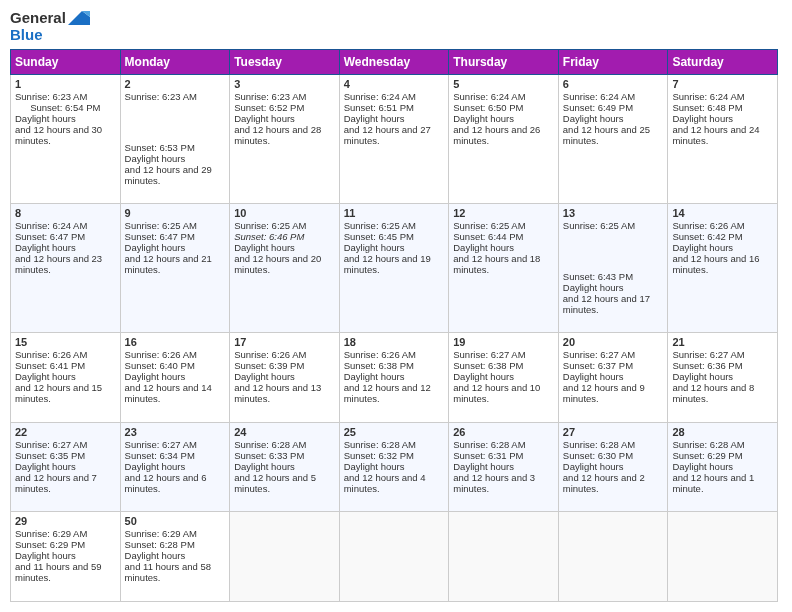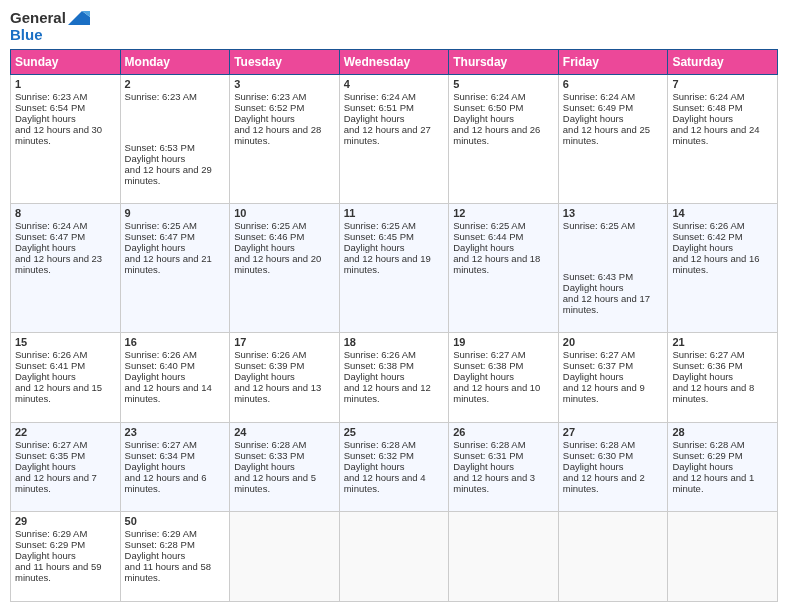--- a/index.html
+++ b/index.html
@@ -41,21 +41,21 @@
       font-size: 14px;
       color: #555;
     }
     .calendar-table {
       width: 100%;
       border-collapse: collapse;
       flex: 1;
       table-layout: fixed;
     }
     .calendar-table thead tr th {
-      background-color: #ec4899;
+      background-color: #a21caf;
       color: #fff;
       font-size: 12px;
       font-weight: bold;
       padding: 5px 4px;
       text-align: left;
       border: 1px solid #1a5494;
     }
     .calendar-table tbody tr td {
       border: 1px solid #ccc;
       vertical-align: top;
@@ -107,21 +107,21 @@
           <th>Thursday</th>
           <th>Friday</th>
           <th>Saturday</th>
         </tr>
     </thead>
     <tbody id="calendar-body">
         <tr>
           <td>
         <span class="day-num">1</span>
         <span style="display:block;">Sunrise: 6:23 AM</span>
-        <span style="display:block;">Sunset: 6:54 PM</span>
+        <span style="display:block;text-align:center;">Sunset: 6:54 PM</span>
         <span style="display:block;">Daylight hours</span>
         <span style="display:block;">and 12 hours and 30 minutes.</span>
       </td>
           <td>
         <span class="day-num">2</span>
         <span style="display:block;">Sunrise: 6:23 AM</span>
         <span style="display:block;margin-top:40px;">Sunset: 6:53 PM</span>
         <span style="display:block;">Daylight hours</span>
         <span style="display:block;">and 12 hours and 29 minutes.</span>
       </td>
@@ -172,21 +172,21 @@
           <td>
         <span class="day-num">9</span>
         <span style="display:block;">Sunrise: 6:25 AM</span>
         <span style="display:block;">Sunset: 6:47 PM</span>
         <span style="display:block;">Daylight hours</span>
         <span style="display:block;">and 12 hours and 21 minutes.</span>
       </td>
           <td>
         <span class="day-num">10</span>
         <span style="display:block;">Sunrise: 6:25 AM</span>
-        <span style="display:block;">Sunset: 6:46 PM</span>
+        <span style="display:block;font-style:italic;">Sunset: 6:46 PM</span>
         <span style="display:block;">Daylight hours</span>
         <span style="display:block;">and 12 hours and 20 minutes.</span>
       </td>
           <td>
         <span class="day-num">11</span>
         <span style="display:block;">Sunrise: 6:25 AM</span>
         <span style="display:block;">Sunset: 6:45 PM</span>
         <span style="display:block;">Daylight hours</span>
         <span style="display:block;">and 12 hours and 19 minutes.</span>
       </td>

